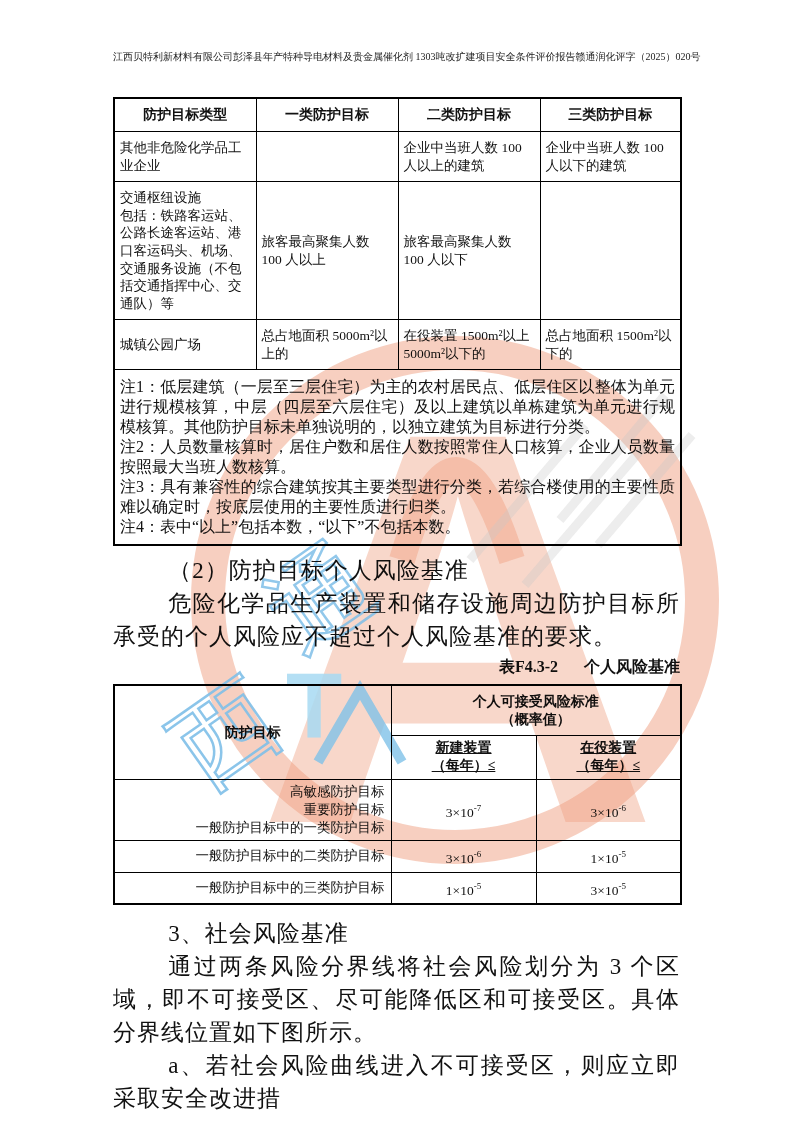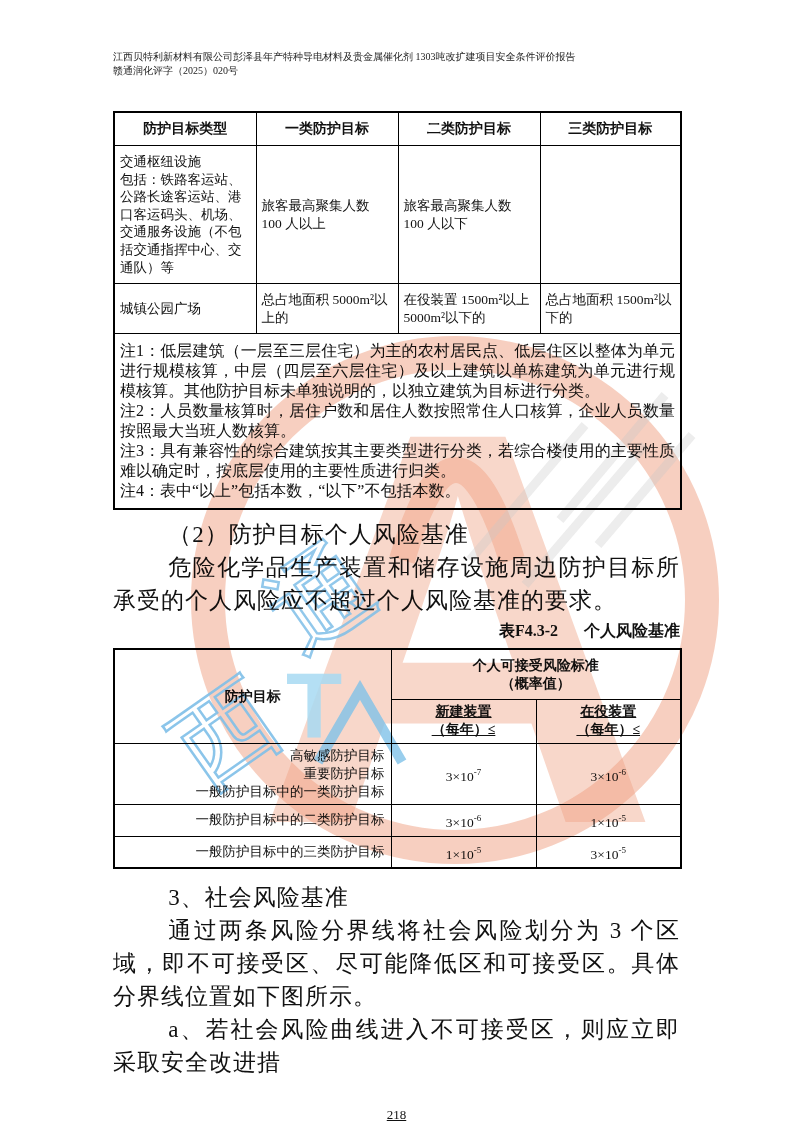--- a/index.html
+++ b/index.html
@@ -6,21 +6,21 @@
   body { background:#888; font-family:"Liberation Serif", serif; }
   .page {
     width:793px; height:1122px; position:relative; margin:0 auto;
     background:#ffffff; overflow:hidden; color:#111;
   }
   .content { position:relative; z-index:1; padding:50px 113px 0 113px; }
 
   
   .doc-header {
     display:flex; justify-content:space-between; align-items:baseline;
-    font-size:10px; color:#222; white-space:nowrap;flex-direction:column;
+    font-size:10px; color:#222; white-space:nowrap;
   }
 
   
   table { border-collapse:collapse; width:567px; table-layout:fixed; }
   .t1 { margin-top:33px; font-size:13.5px; line-height:1.3; }
   .t1 th, .t1 td { border:1px solid #000; padding:7px 5px; vertical-align:middle; }
   .t1 { border:2px solid #000; }
   .t1 th { font-size:14px; font-weight:bold; text-align:center; height:29px; }
   .pre { white-space:pre-line; }
   .notes-cell { padding:3px 6px; }
@@ -75,20 +75,26 @@
         </colgroup>
       <thead>
         <tr>
           <th>防护目标类型</th>
           <th>一类防护目标</th>
           <th>二类防护目标</th>
           <th>三类防护目标</th>
         </tr>
       </thead>
       <tbody>
+        <tr>
+          <td class="pre">其他非危险化学品工业企业</td>
+          <td class="pre"></td>
+          <td class="pre">企业中当班人数 100 人以上的建筑</td>
+          <td class="pre">企业中当班人数 100 人以下的建筑</td>
+        </tr>
         <tr>
           <td class="pre" style="height:138px">交通枢纽设施
 包括：铁路客运站、公路长途客运站、港口客运码头、机场、交通服务设施（不包括交通指挥中心、交通队）等</td>
           <td class="pre">旅客最高聚集人数 100 人以上</td>
           <td class="pre">旅客最高聚集人数 100 人以下</td>
           <td class="pre"></td>
         </tr>
         <tr>
           <td class="pre" style="height:47px">城镇公园广场</td>
           <td class="pre">总占地面积 5000m²以上的</td>

